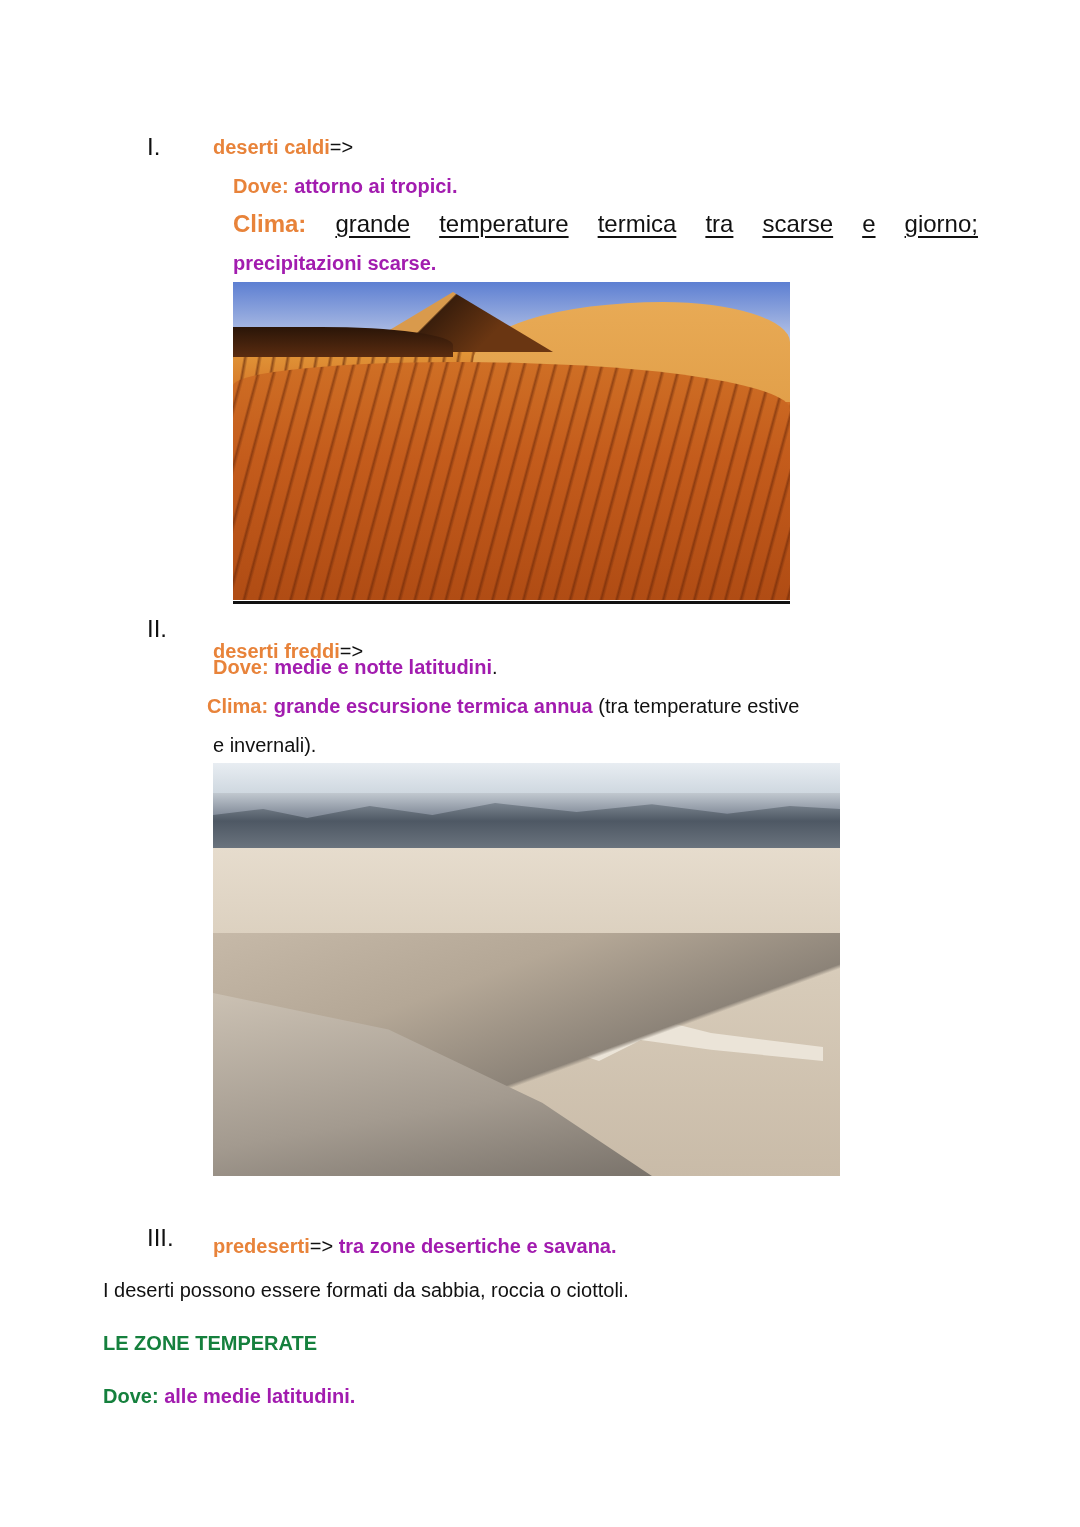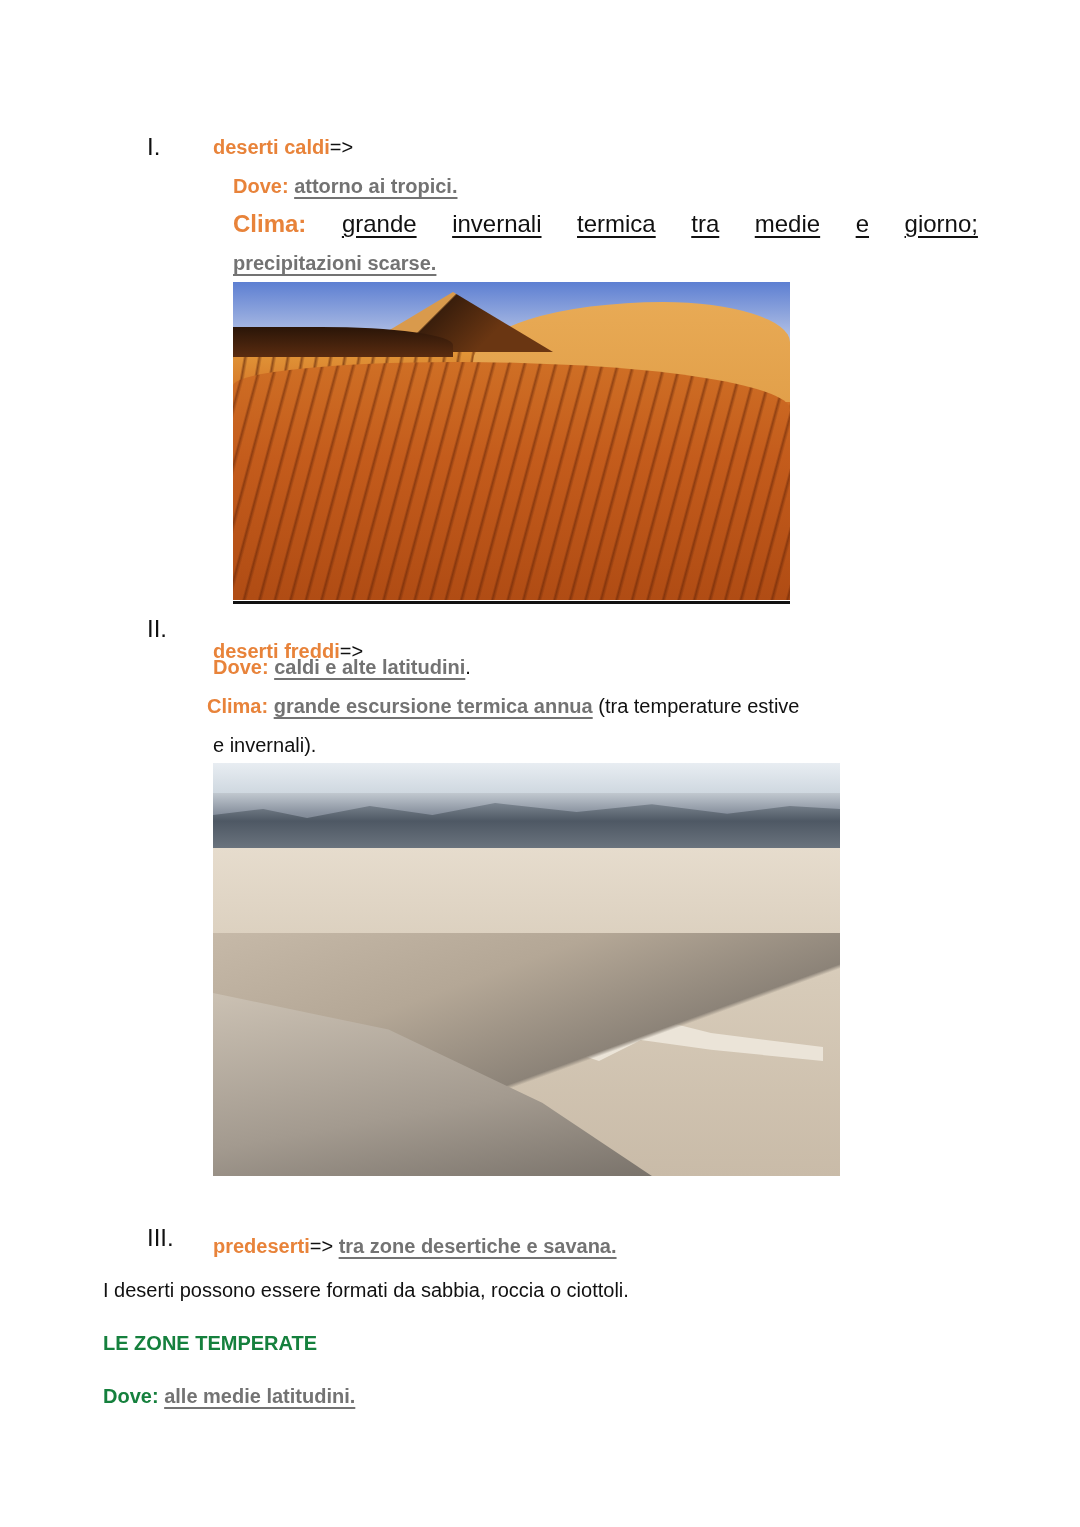--- a/index.html
+++ b/index.html
@@ -22,21 +22,21 @@
       white-space: nowrap;
     }
     .numeral {
       position: absolute;
       font-size: 24px;
       line-height: 30px;
       color: #111;
     }
     .orange { color: #E8833A; font-weight: bold; }
     .brown { color: #15803d; font-weight: bold; }
-    .ul { text-decoration: underline; text-decoration-thickness: 2px; text-underline-offset: 4px; font-weight: bold; color: #737373; }
+    .ul { text-decoration-thickness: 2px; text-underline-offset: 4px; font-weight: bold; color: #a21caf; }
     .plain { color: #111; font-weight: normal; }
     .justify {
       position: absolute;
       font-size: 24px;
       line-height: 30px;
       display: flex;
       justify-content: space-between;
       white-space: nowrap;
     }
     .justify span.w {
@@ -124,24 +124,24 @@
 <div class="line" style="left:213px; top:132px;">
   <span class="orange">deserti caldi</span><span class="plain">=&gt;</span>
 </div>
 <div class="line" style="left:233px; top:171px;">
   <span class="orange">Dove:</span>
   <span class="ul">attorno ai tropici.</span>
 </div>
 <div class="justify" style="left:233px; top:209px; width:745px;">
   <span class="orange">Clima:</span>
   <span class="w">grande</span>
-  <span class="w">invernali</span>
+  <span class="w">temperature</span>
   <span class="w">termica</span>
   <span class="w">tra</span>
-  <span class="w">medie</span>
+  <span class="w">scarse</span>
   <span class="w">e</span>
   <span class="w">giorno;</span>
 </div>
 <div class="line" style="left:233px; top:248px;">
   <span class="ul">precipitazioni scarse.</span>
 </div>
 
 <div class="img-box" id="hot-desert">
   <div class="sky"></div>
   <div class="far"></div>
@@ -150,21 +150,21 @@
   <div class="ground"></div>
 </div>
 <div id="hot-desert-rule"></div>
 
 <div class="numeral" style="left:147px; top:614px;">II.</div>
 <div class="line" style="left:213px; top:636px;">
   <span class="orange">deserti freddi</span><span class="plain">=&gt;</span>
 </div>
 <div class="line" style="left:213px; top:652px;">
   <span class="orange">Dove:</span>
-  <span class="ul">caldi e alte latitudini</span><span class="plain">.</span>
+  <span class="ul">medie e notte latitudini</span><span class="plain">.</span>
 </div>
 <div class="line" style="left:207px; top:691px;">
   <span class="orange">Clima:</span>
   <span class="ul">grande escursione termica annua</span><span class="plain"> (tra temperature estive</span>
 </div>
 <div class="line" style="left:213px; top:730px;">
   <span class="plain">e invernali).</span>
 </div>
 
 <div class="img-box" id="cold-desert">

